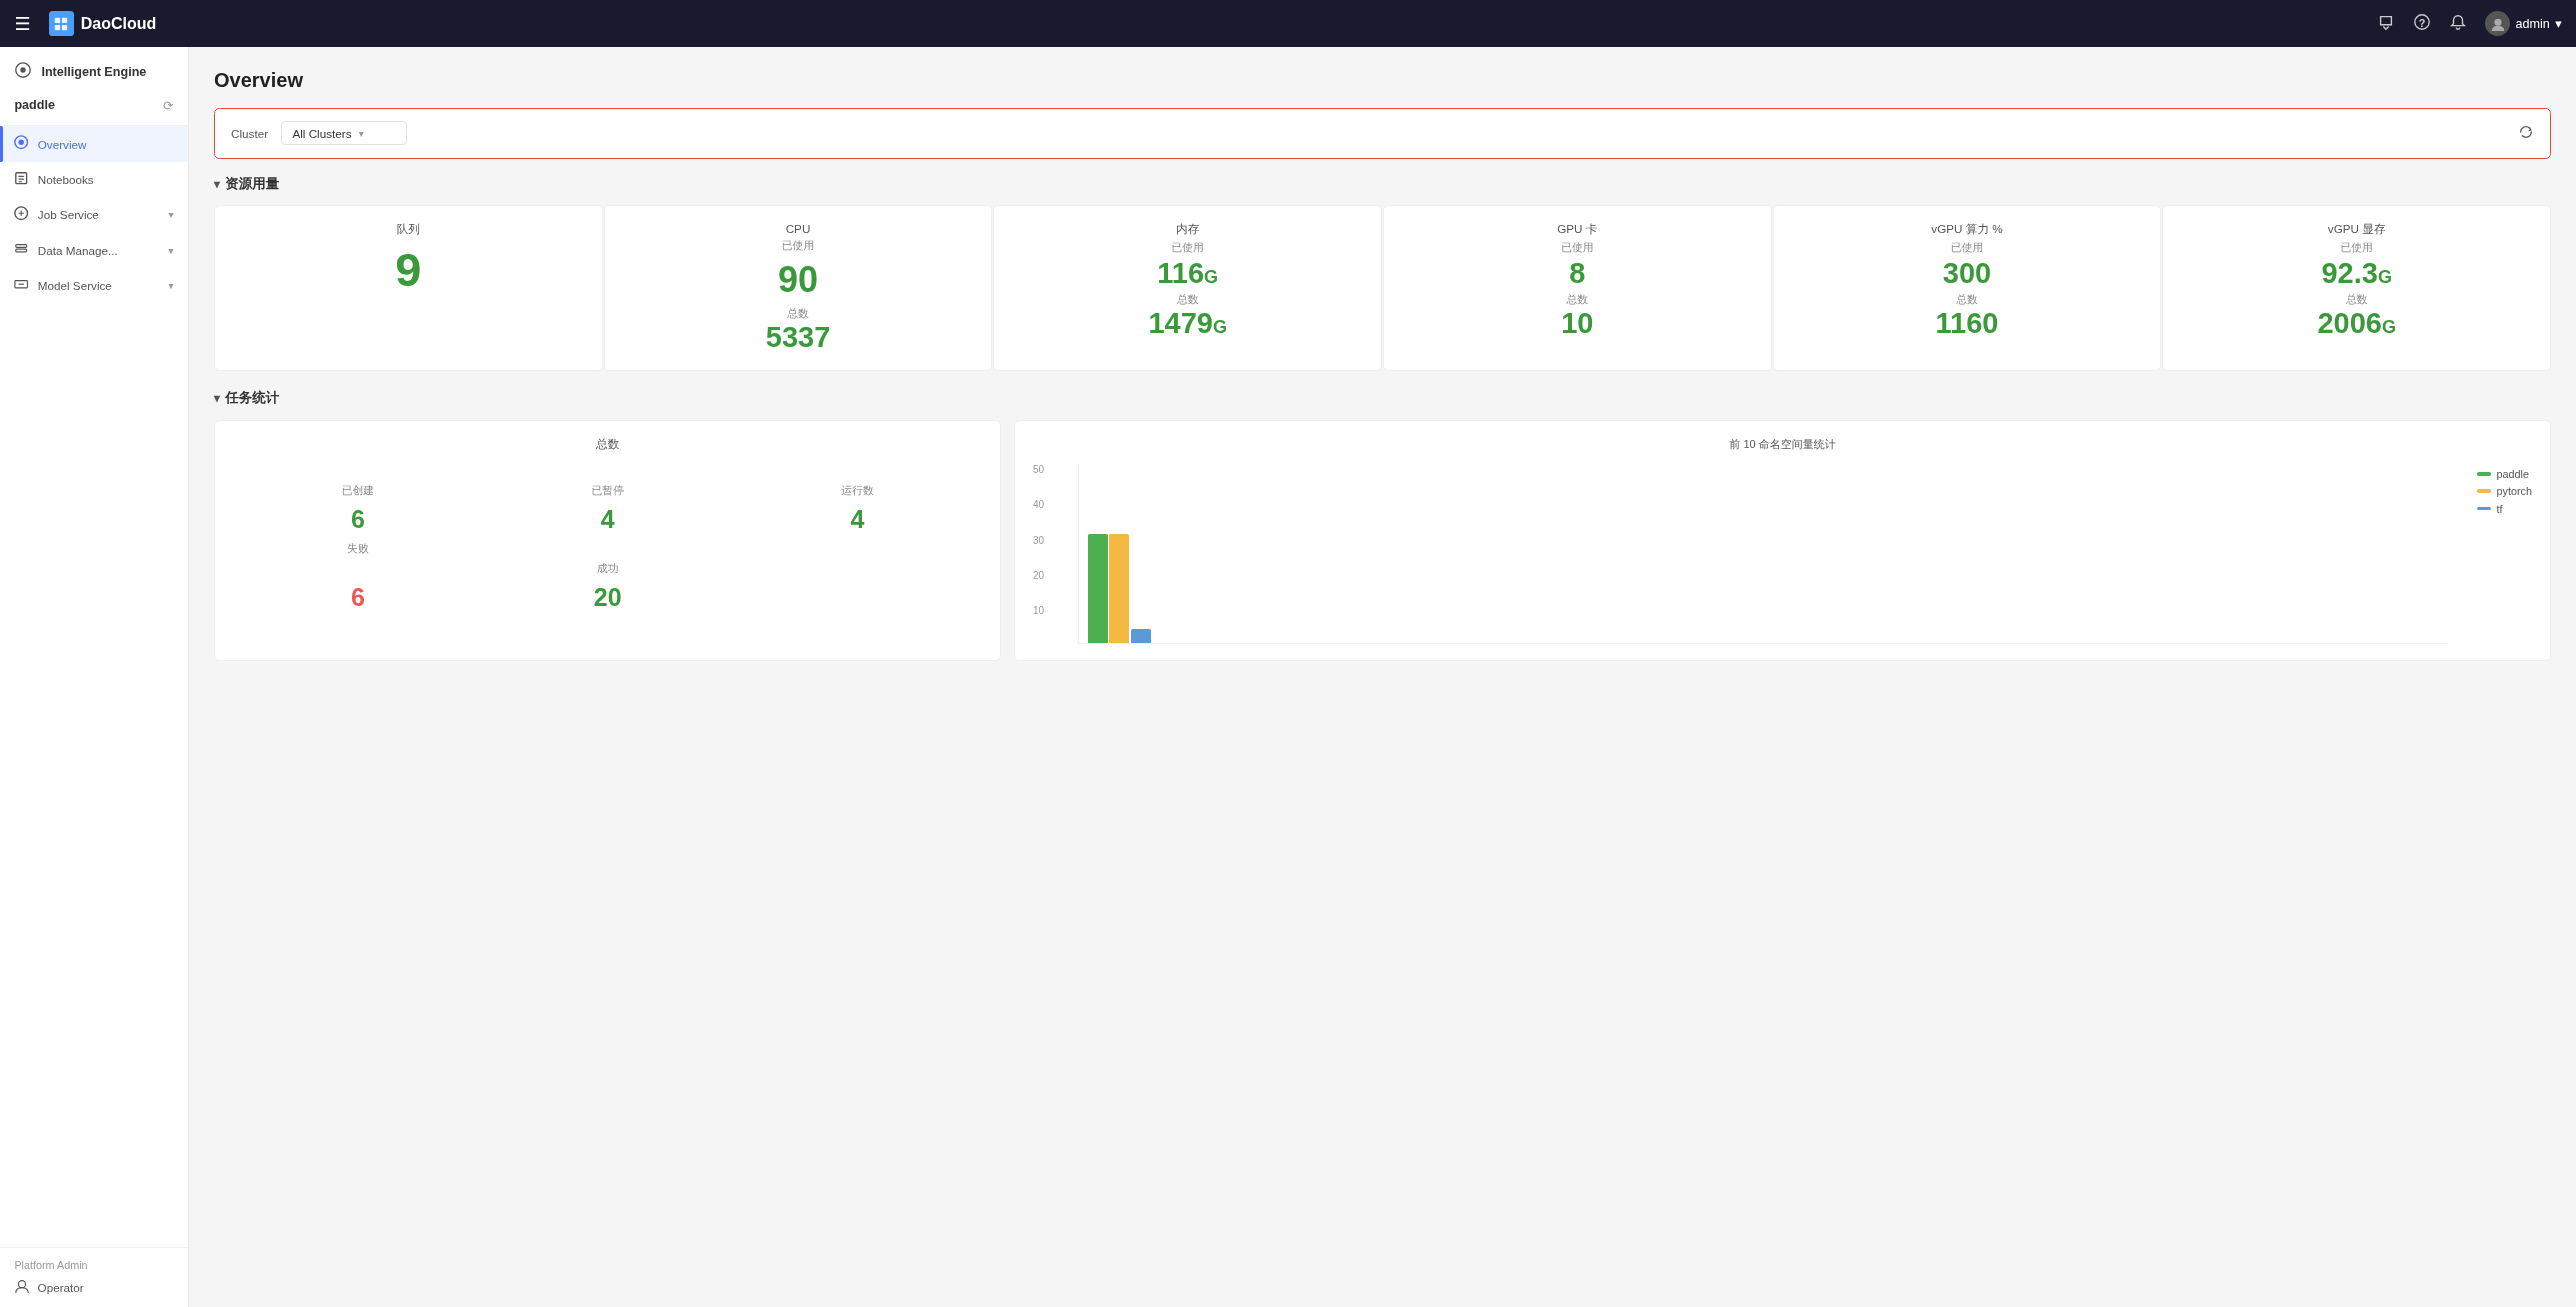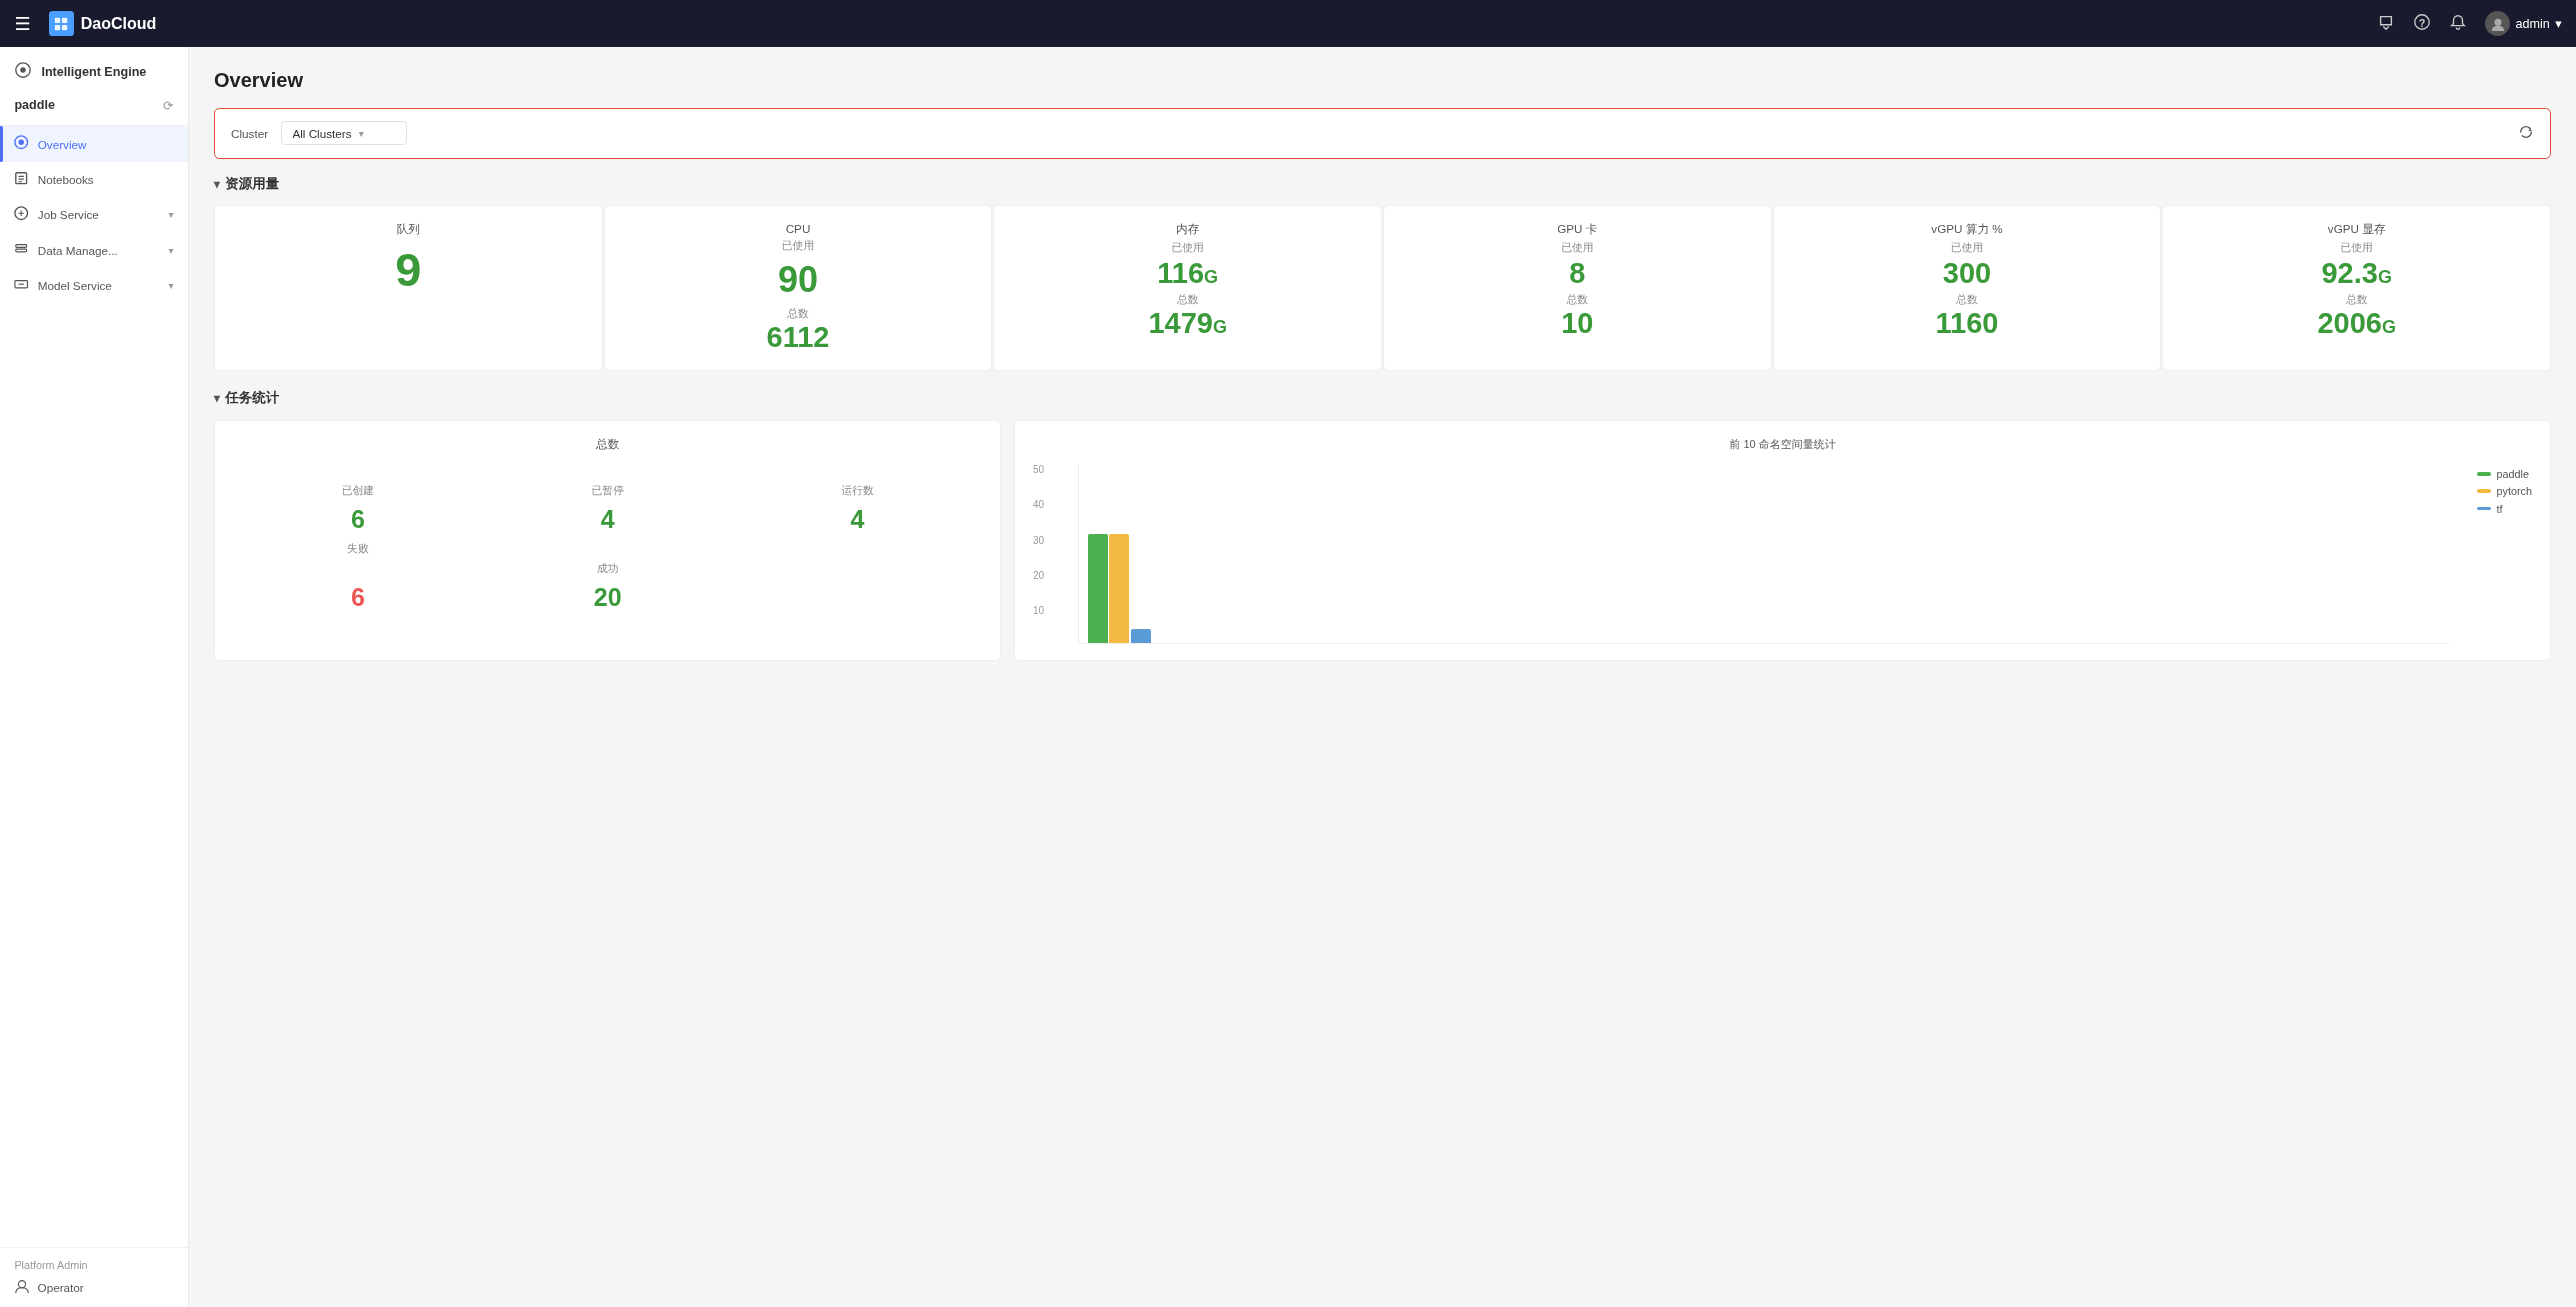--- a/index.html
+++ b/index.html
@@ -339,21 +339,21 @@
       <div class="resource-card">
         <div class="resource-card-title">队列</div>
         <div class="resource-card-value-large">9</div>
       </div>
 
       <div class="resource-card">
         <div class="resource-card-title">CPU</div>
         <div class="resource-card-used">已使用</div>
         <div class="resource-card-value-large" style="font-size:36px;">90</div>
         <div class="resource-card-sub">总数</div>
-        <div class="resource-card-sub-value">6112</div>
+        <div class="resource-card-sub-value">5337</div>
       </div>
 
       <div class="resource-card">
         <div class="resource-card-title">内存</div>
         <div class="resource-card-used">已使用</div>
         <div style="text-align:center;">
           <span class="resource-card-sub-value">116</span><span class="resource-card-sub-value" style="font-size:18px;">G</span>
         </div>
         <div class="resource-card-sub">总数</div>
         <div style="text-align:center;">

